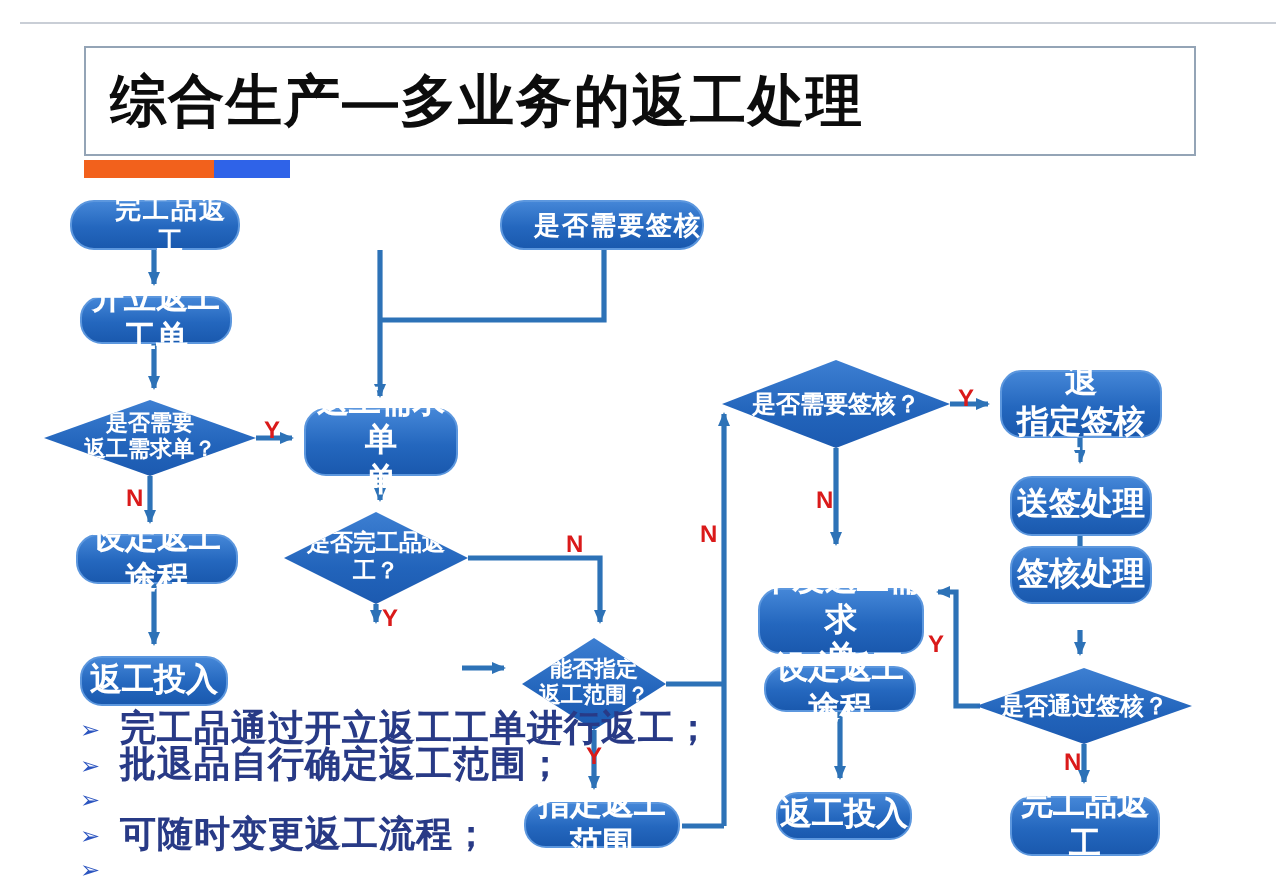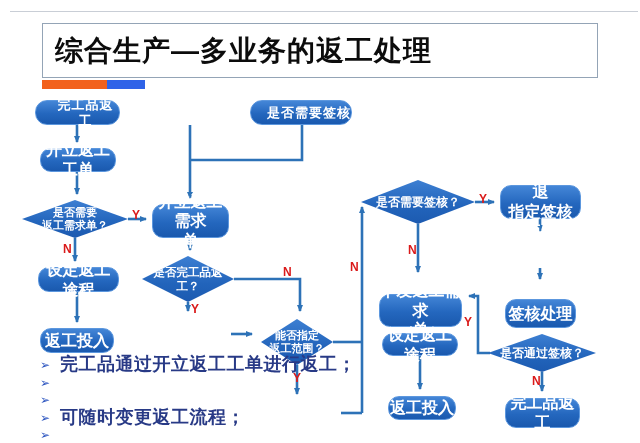--- a/index.html
+++ b/index.html
@@ -73,38 +73,40 @@
     </g>
   </svg>
 
   <div class="node startnode" style="left:35px;top:100px;width:85px;height:25px;">完工品返工</div>
   <div class="node box" style="left:40px;top:148px;width:76px;height:24px;">开立返工工单</div>
   <div class="node diamond" style="left:22px;top:200px;width:106px;height:38px;font-size:11px;">是否需要
 返工需求单？</div>
   <div class="node box" style="left:38px;top:267px;width:81px;height:25px;">设定返工途程</div>
   <div class="node box" style="left:40px;top:328px;width:74px;height:25px;">返工投入</div>
 
-  <div class="node box" style="left:152px;top:204px;width:77px;height:34px;">开立返工需求
+  <div class="node box" style="left:152px;top:204px;width:77px;height:34px;">返工需求单
 单</div>
   <div class="node diamond" style="left:142px;top:256px;width:92px;height:46px;">是否完工品返
 工？</div>
 
   <div class="node startnode" style="left:250px;top:100px;width:102px;height:25px;">是否需要签核</div>
   <div class="node diamond" style="left:261px;top:319px;width:72px;height:46px;font-size:11px;">能否指定
 返工范围？</div>
+  <div class="node box" style="left:262px;top:401px;width:78px;height:23px;">指定返工范围</div>
 
   <div class="node diamond" style="left:361px;top:180px;width:114px;height:44px;font-size:12px;">是否需要签核？</div>
   <div class="node box" style="left:379px;top:294px;width:83px;height:33px;">下发返工需求
 单</div>
   <div class="node box" style="left:382px;top:333px;width:76px;height:23px;">设定返工途程</div>
   <div class="node box" style="left:388px;top:396px;width:68px;height:24px;">返工投入</div>
 
   <div class="node box" style="left:500px;top:185px;width:81px;height:34px;">送检批批退
 指定签核顺序</div>
-  <div class="node box" style="left:505px;top:299px;width:71px;height:29px;">签核处理</div>
+  <div class="node box" style="left:505px;top:238px;width:71px;height:30px;">送签处理</div>
+  <div class="node box" style="left:505px;top:273px;width:71px;height:29px;">签核处理</div>
   <div class="node diamond" style="left:488px;top:334px;width:108px;height:38px;font-size:12px;">是否通过签核？</div>
   <div class="node box" style="left:505px;top:398px;width:75px;height:30px;">完工品返工</div>
 
   <span class="bl" style="left:132px;top:209px;">Y</span>
   <span class="bl" style="left:63px;top:243px;">N</span>
   <span class="bl" style="left:191px;top:303px;">Y</span>
   <span class="bl" style="left:283px;top:266px;">N</span>
   <span class="bl" style="left:293px;top:372px;">Y</span>
   <span class="bl" style="left:350px;top:261px;">N</span>
   <span class="bl" style="left:408px;top:244px;">N</span>
@@ -112,20 +114,21 @@
   <span class="bl" style="left:464px;top:316px;">Y</span>
   <span class="bl" style="left:532px;top:375px;">N</span>
 
   <div class="bullets">
     <div class="bullet-row">
       <span class="bm">➢</span>
       <span class="bt">完工品通过开立返工工单进行返工；</span>
     </div>
     <div class="bullet-row">
       <span class="bm">➢</span>
+      <span class="bt">批退品自行确定返工范围；</span>
     </div>
     <div class="bullet-row">
       <span class="bm">➢</span>
     </div>
     <div class="bullet-row">
       <span class="bm">➢</span>
       <span class="bt">可随时变更返工流程；</span>
     </div>
     <div class="bullet-row">
       <span class="bm">➢</span>

